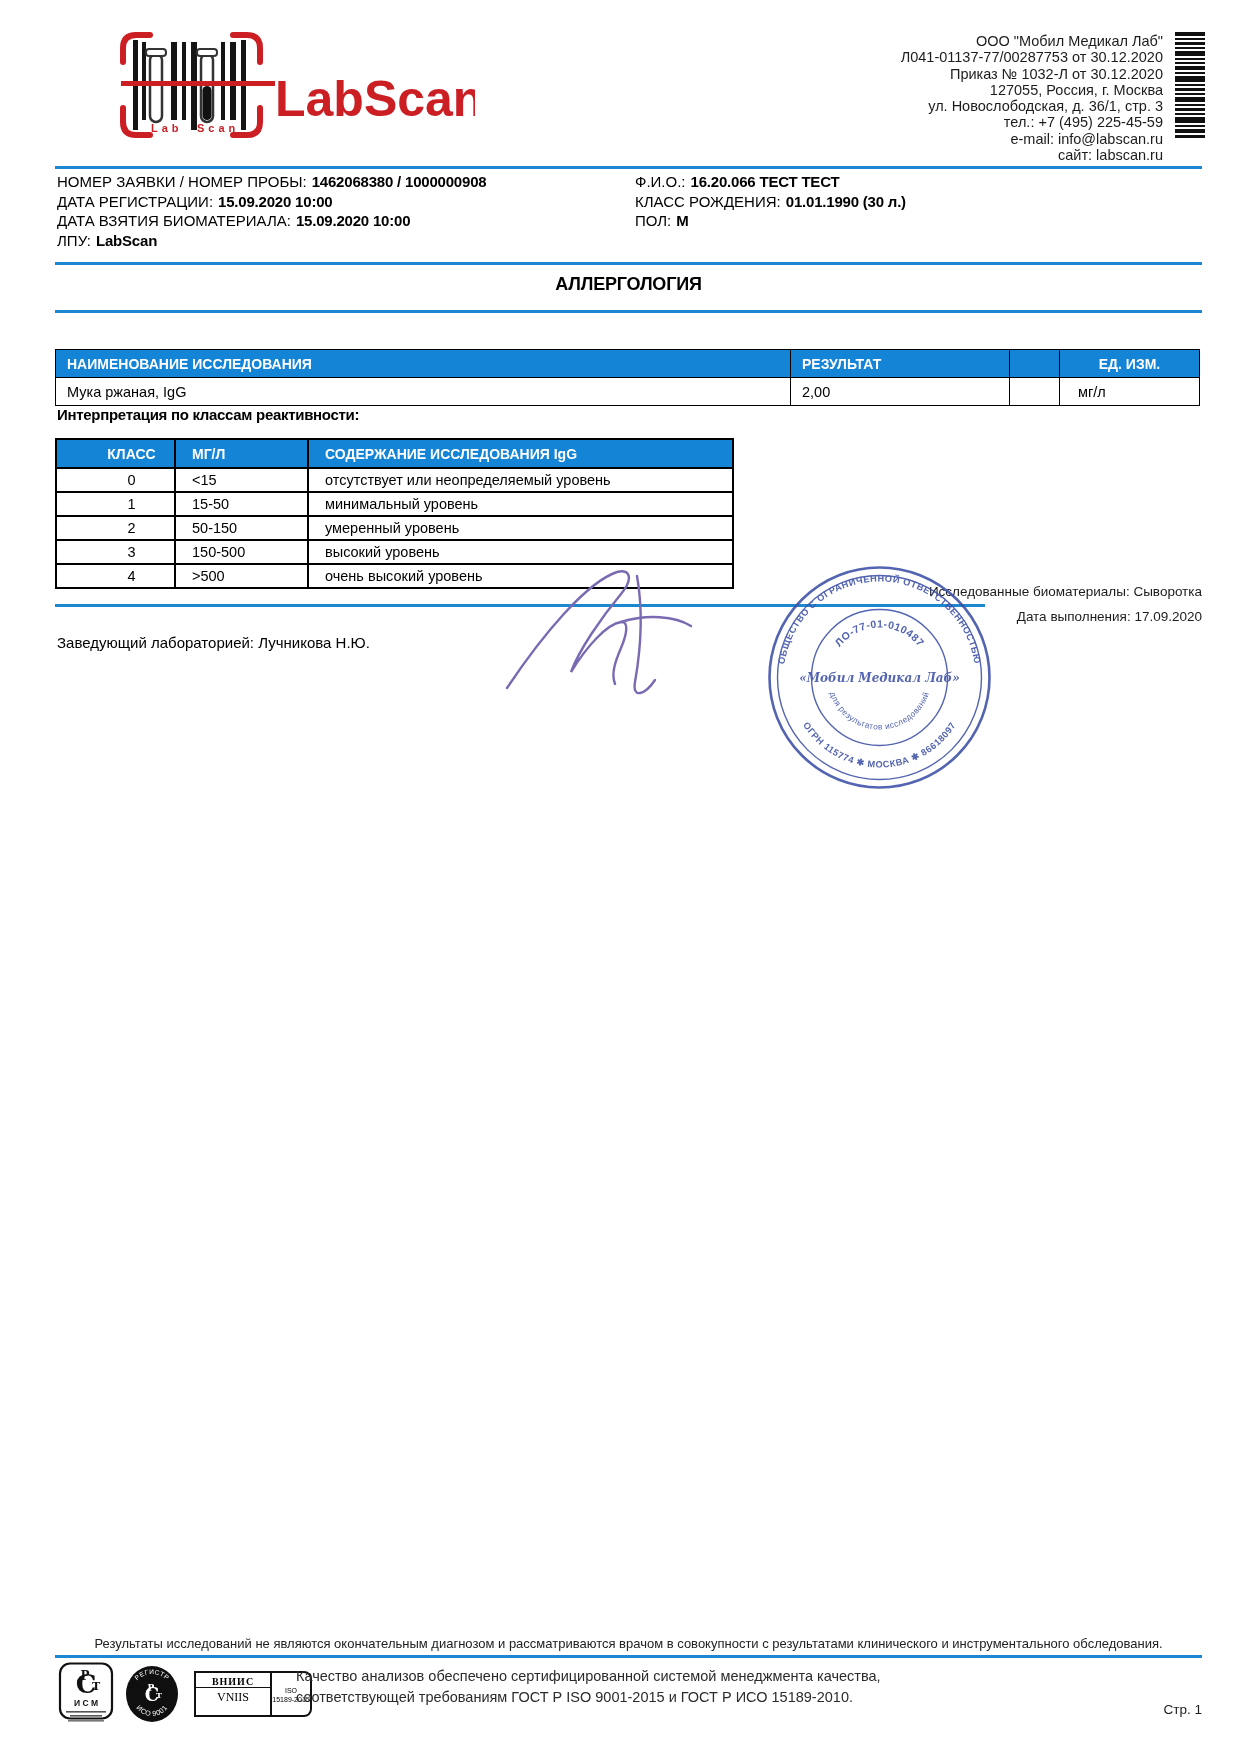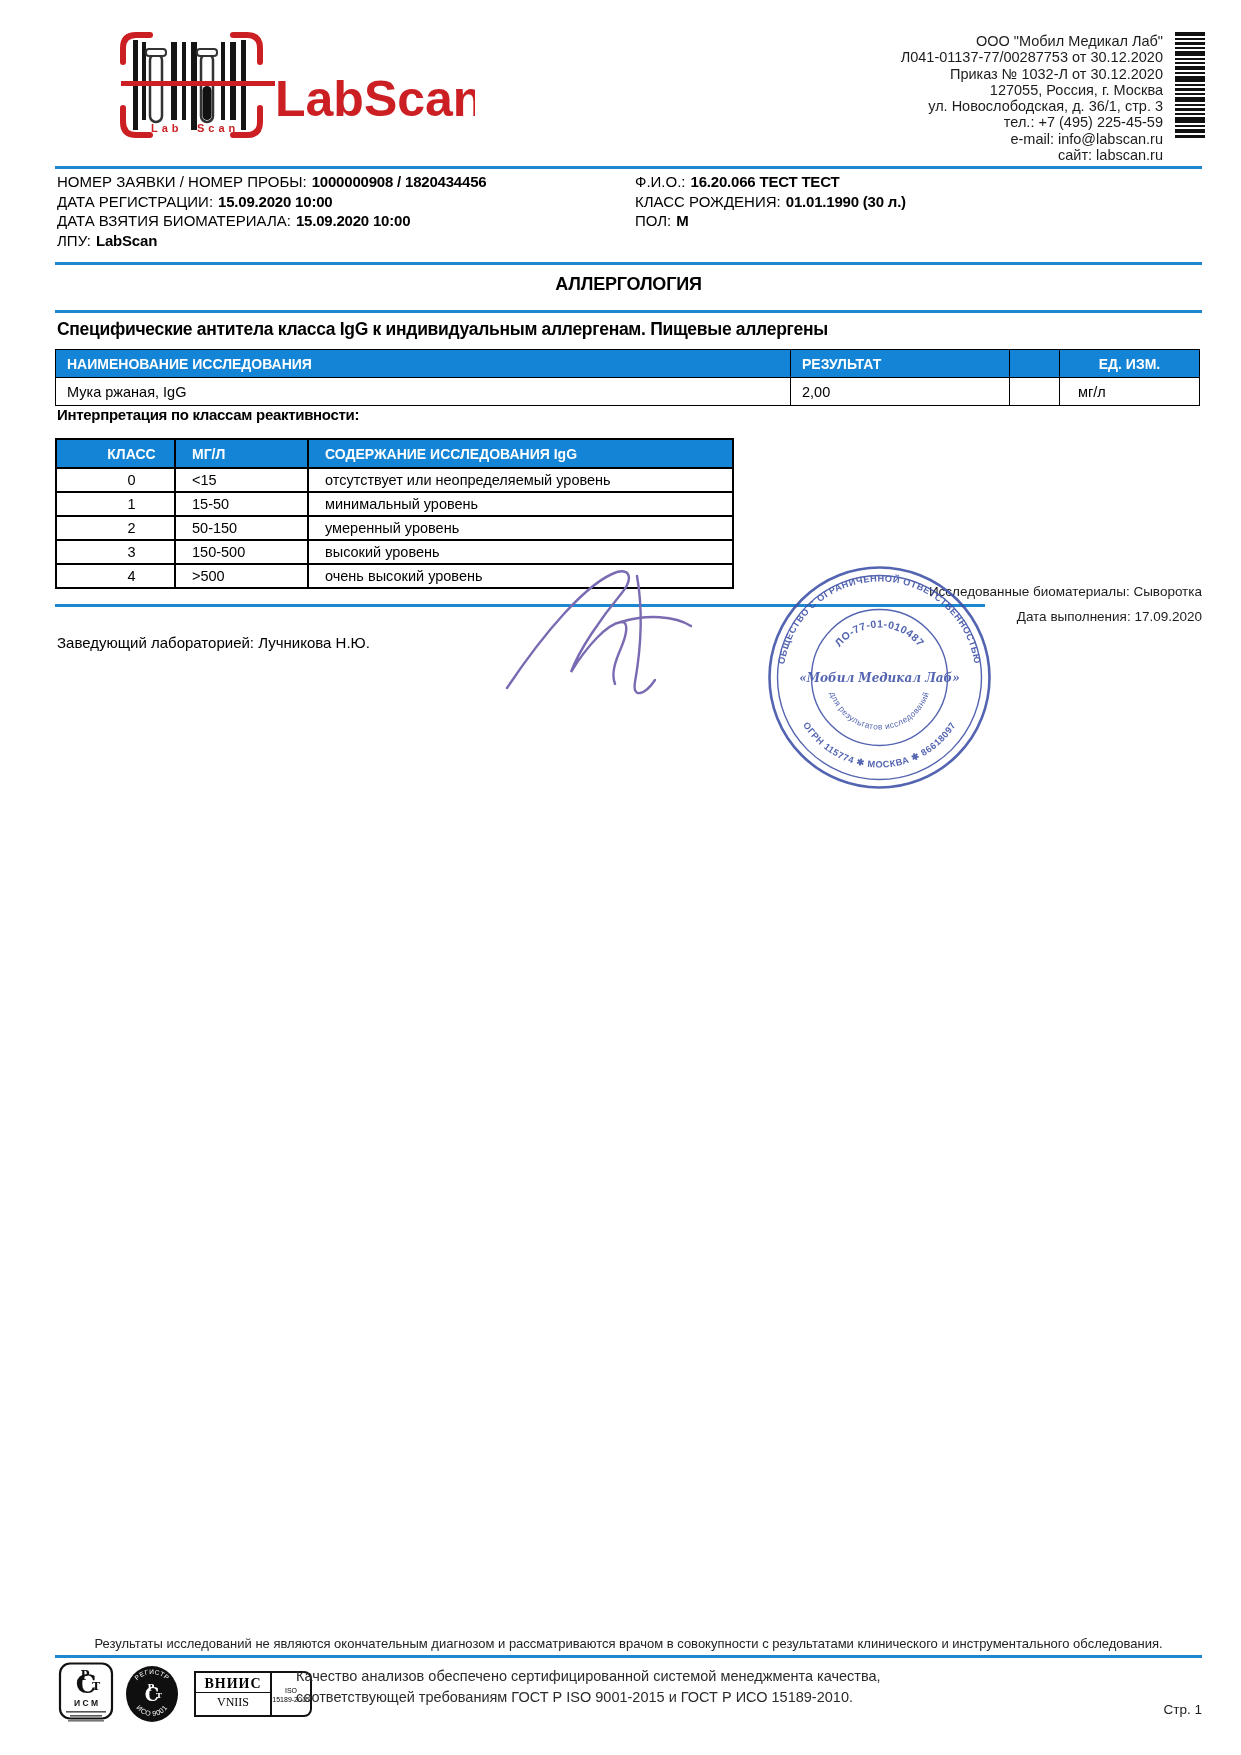--- a/index.html
+++ b/index.html
@@ -49,21 +49,21 @@
 
   
   .disclaimer{position:absolute;left:55px;top:1636px;width:1147px;text-align:center;font-size:13px;color:#222;}
   .quality{position:absolute;left:296px;top:1666px;font-size:14.5px;line-height:21px;color:#2b2b2b;}
   .pagenum{position:absolute;right:39px;top:1702px;font-size:13.5px;color:#1c1c1c;}
 
   .badges{position:absolute;left:58px;top:1662px;display:flex;align-items:center;}
   .vniis-wrap{display:flex;align-items:center;margin-left:14px;}
   .vniis-box{width:78px;height:46px;border:2px solid #111;box-sizing:border-box;text-align:center;
              font-family:"Liberation Serif",serif;background:#fff;}
-  .vniis-box .ru{font-size:14px;font-weight:bold;letter-spacing:1px;border-bottom:1.5px solid #111;padding-top:3px;}
+  .vniis-box .ru{font-size:10px;font-weight:bold;letter-spacing:1px;border-bottom:1.5px solid #111;padding-top:3px;}
   .vniis-box .en{font-size:12px;padding-top:2px;}
   .iso-box{width:40px;height:46px;border:2px solid #111;border-left:none;box-sizing:border-box;text-align:center;
            font-size:7px;line-height:9px;padding-top:13px;border-radius:0 8px 8px 0;background:#fff;}
 </style>
 </head>
 <body>
 
 <div class="page">
 
   <svg class="abs" style="left:115px;top:26px;" width="360" height="118" viewBox="0 0 360 118">
@@ -133,42 +133,41 @@
       <rect x="0" y="93" width="30" height="2"></rect>
         <rect x="0" y="97" width="30" height="4"></rect>
       <rect x="0" y="103" width="30" height="3"></rect>
     </g>
   </svg>
 
   <div class="bline" style="top:166px;"></div>
 
   <div class="pcol pcol-left">
 
-      <div><span class="lab">НОМЕР ЗАЯВКИ / НОМЕР ПРОБЫ:</span><b>1000000908 / 1820434456</b></div>
+      <div><span class="lab">НОМЕР ЗАЯВКИ / НОМЕР ПРОБЫ:</span><b>1462068380 / 1000000908</b></div>
 
       <div><span class="lab">ДАТА РЕГИСТРАЦИИ:</span><b>15.09.2020 10:00</b></div>
 
       <div><span class="lab">ДАТА ВЗЯТИЯ БИОМАТЕРИАЛА:</span><b>15.09.2020 10:00</b></div>
 
       <div><span class="lab">ЛПУ:</span><b>LabScan</b></div>
     </div>
   <div class="pcol pcol-right">
 
       <div><span class="lab">Ф.И.О.:</span><b>16.20.066 ТЕСТ ТЕСТ</b></div>
 
       <div><span class="lab">КЛАСС РОЖДЕНИЯ:</span><b>01.01.1990 (30 л.)</b></div>
 
       <div><span class="lab">ПОЛ:</span><b>М</b></div>
     </div>
 
   <div class="bline" style="top:262px;"></div>
   <div class="dept">АЛЛЕРГОЛОГИЯ</div>
   <div class="bline" style="top:310px;"></div>
 
-  <div class="sect">Специфические антитела класса IgG к индивидуальным аллергенам. Пищевые аллергены</div>
 
   <div class="rtable">
     <div class="grid hdr">
       <div class="c">НАИМЕНОВАНИЕ ИССЛЕДОВАНИЯ</div>
       <div class="c">РЕЗУЛЬТАТ</div>
       <div class="c"></div>
       <div class="c c4">ЕД. ИЗМ.</div>
     </div>
     <div>
 

